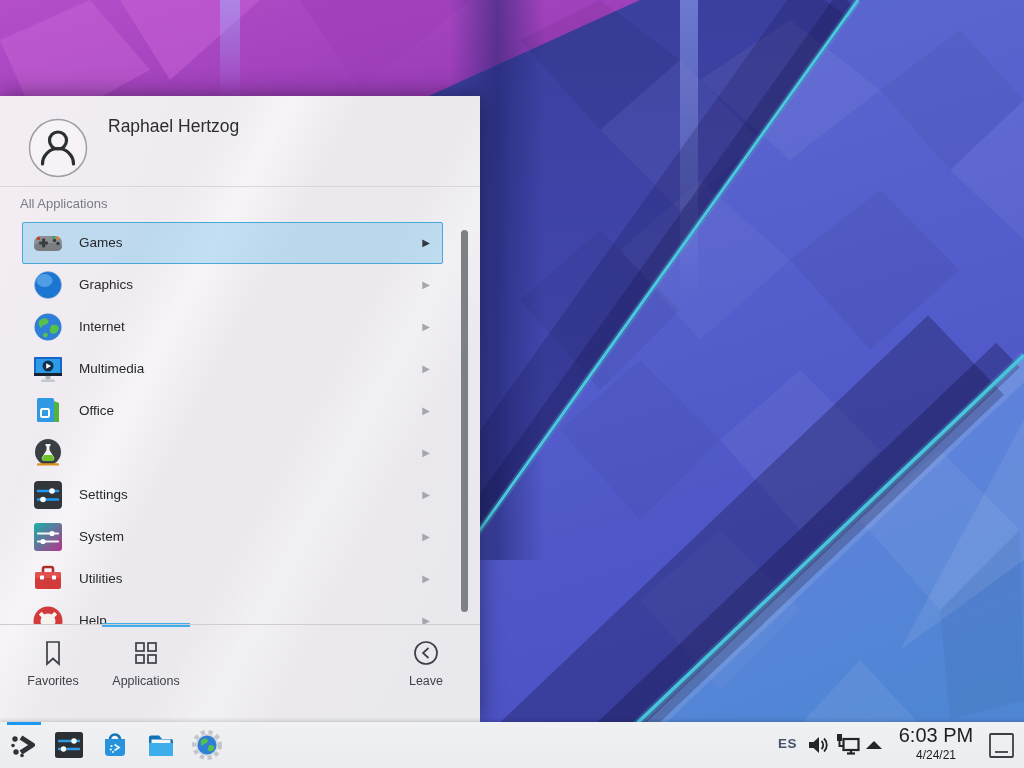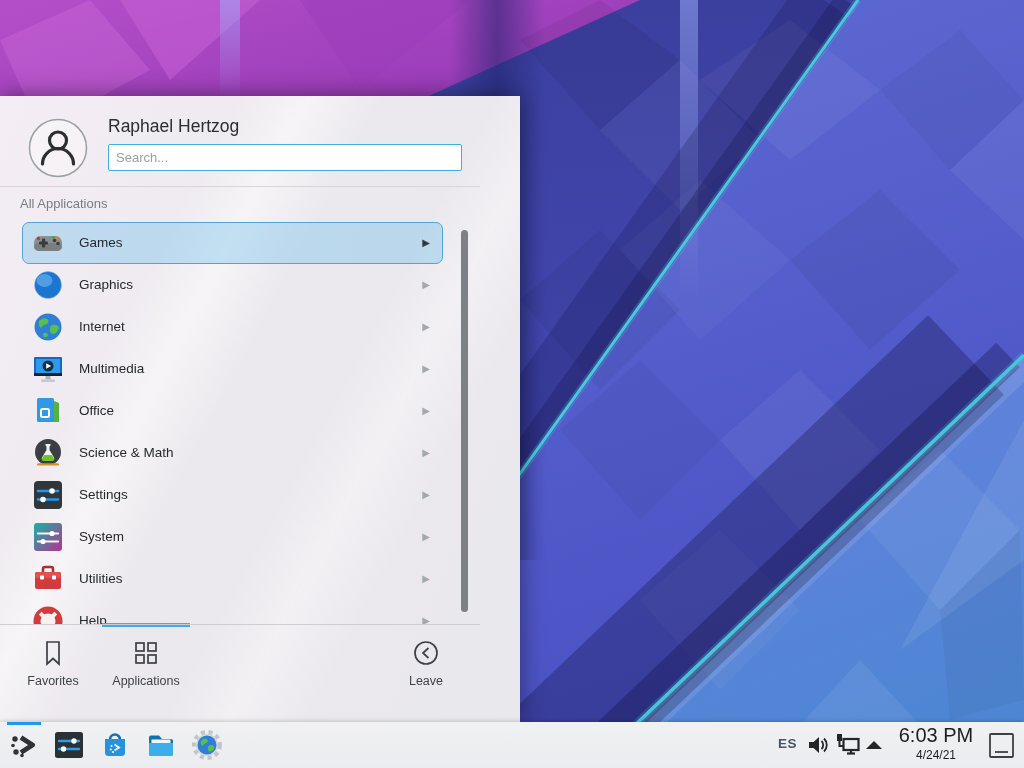--- a/index.html
+++ b/index.html
@@ -5,35 +5,35 @@
   html,body{margin:0;padding:0;background:#222;}
   #screen{position:relative;width:1024px;height:768px;overflow:hidden;
     font-family:"Liberation Sans","DejaVu Sans",sans-serif;-webkit-font-smoothing:antialiased;}
   .abs{position:absolute;}
   svg{display:block;}
 
   
   #wallpaper{position:absolute;left:0;top:0;width:1024px;height:768px;}
 
   
-  #launcher{position:absolute;left:0;top:96px;width:520px;height:626px;
+  #launcher{position:absolute;left:0;top:96px;width:480px;height:626px;
     background:linear-gradient(112deg,#f4eef4 0%,#ece9ee 45%,#e9e8ed 100%);
     box-shadow:0 0 22px rgba(0,0,0,.45);color:#232629;}
   #launcher .sheen{position:absolute;inset:0;pointer-events:none;
     background:linear-gradient(118deg,rgba(255,255,255,0) 28%,rgba(255,255,255,.5) 36%,rgba(255,255,255,0) 45%,rgba(255,255,255,0) 58%,rgba(255,255,255,.35) 66%,rgba(255,255,255,0) 75%);}
   .user-name{position:absolute;left:108px;top:20px;font-size:17.5px;color:#2b2e31;}
   .search{position:absolute;left:108px;top:48px;width:338px;height:25px;border:1px solid #3daee9;
     border-radius:2px;background:#fff;font-family:inherit;font-size:13px;color:#232629;padding:0 7px;outline:none;}
   .search::placeholder{color:#9aa0a5;}
   .hdr-sep{position:absolute;left:0;top:90px;width:480px;height:1px;background:#d9d6db;}
   .section-label{position:absolute;left:20px;top:100px;font-size:13px;color:#797d82;}
 
   #cat-list{position:absolute;left:0;top:126px;width:480px;height:402px;overflow:hidden;}
   .row{position:absolute;left:22px;width:421px;height:42px;border:1px solid transparent;border-radius:2px;box-sizing:border-box;}
-  .row.selected{background:rgba(61,174,233,.28);border-color:#4ba6d9;border-radius:7px;}
+  .row.selected{background:rgba(61,174,233,.28);border-color:#4ba6d9;}
   .row .cicon{position:absolute;left:9px;top:4px;width:32px;height:32px;}
   .row .clabel{position:absolute;left:56px;top:0;line-height:40px;font-size:13.5px;color:#26292c;}
   .row .carrow{position:absolute;right:12px;top:0;line-height:40px;font-size:10px;color:#a3a8ad;}
   .row.selected .carrow{color:#33383c;}
 
   .scrollbar{position:absolute;left:461px;top:134px;width:7px;height:382px;border-radius:4px;background:#7d8185;}
 
   .tab-indicator{position:absolute;left:102px;top:527px;width:88px;height:4px;background:#3daee9;}
   #tabbar{position:absolute;left:0;top:528px;width:480px;height:98px;border-top:1px solid #cfccd2;box-sizing:border-box;}
   .tab{position:absolute;top:13px;width:86px;text-align:center;}
@@ -125,21 +125,20 @@
   <div class="sheen"></div>
 
   <div class="abs" style="left:28px;top:22px;width:60px;height:60px;">
     <svg width="60" height="60" viewBox="0 0 60 60">
       <circle cx="30" cy="30" r="28.5" fill="rgba(255,255,255,.35)" stroke="#9c9fa3" stroke-width="1.5"></circle>
       <circle cx="30" cy="22.5" r="8.5" fill="none" stroke="#2c2f32" stroke-width="3.2"></circle>
       <path d="M14.5,46 a15.5,15.5 0 0 1 31,0" fill="none" stroke="#2c2f32" stroke-width="3.2" stroke-linecap="round"></path>
     </svg>
   </div>
   <div class="user-name">Raphael Hertzog</div>
-  <input class="search" type="text" placeholder="Search..." style="">
   <div class="hdr-sep"></div>
   <div class="section-label">All Applications</div>
 
   <div id="cat-list">
 
     <div class="row selected" style="top:0">
       <span class="cicon">
         <svg width="32" height="32" viewBox="0 0 32 32">
           <rect x="2" y="9" width="28" height="15" rx="6.5" fill="#8d9093"></rect>
           <rect x="2" y="16" width="28" height="8" rx="5" fill="#7b7e81"></rect>
@@ -211,21 +210,20 @@
 
     <div class="row" style="top:210px">
       <span class="cicon">
         <svg width="32" height="32" viewBox="0 0 32 32">
           <circle cx="16" cy="15" r="13" fill="#3a3f43"></circle>
           <path d="M13.5,7 h5 v1.5 l-1,1 v3.5 l4.5,7.5 a2,2 0 0 1 -1.8,3 h-8.4 a2,2 0 0 1 -1.8,-3 l4.5,-7.5 v-3.5 l-1,-1 z" fill="#f2f2f2"></path>
           <path d="M12.2,18 h7.6 l2.2,3.5 a1.5,1.5 0 0 1 -1.3,2.3 h-9.4 a1.5,1.5 0 0 1 -1.3,-2.3 z" fill="#6fc427"></path>
           <rect x="5" y="26.2" width="22" height="2.4" rx="1.2" fill="#d79020"></rect>
         </svg>
       </span>
-      <span class="clabel">Science &amp; Math</span>
       <span class="carrow">▶</span>
     </div>
 
     <div class="row" style="top:252px">
       <span class="cicon">
         <svg width="32" height="32" viewBox="0 0 32 32">
           <rect x="2" y="2" width="28" height="28" rx="4" fill="#31363b"></rect>
           <line x1="6" y1="12" x2="26" y2="12" stroke="#1d99f3" stroke-width="2.6" stroke-linecap="round"></line>
           <circle cx="20" cy="12" r="2.8" fill="#fcfcfc"></circle>
           <line x1="6" y1="20.5" x2="26" y2="20.5" stroke="#1d99f3" stroke-width="2.6" stroke-linecap="round"></line>

